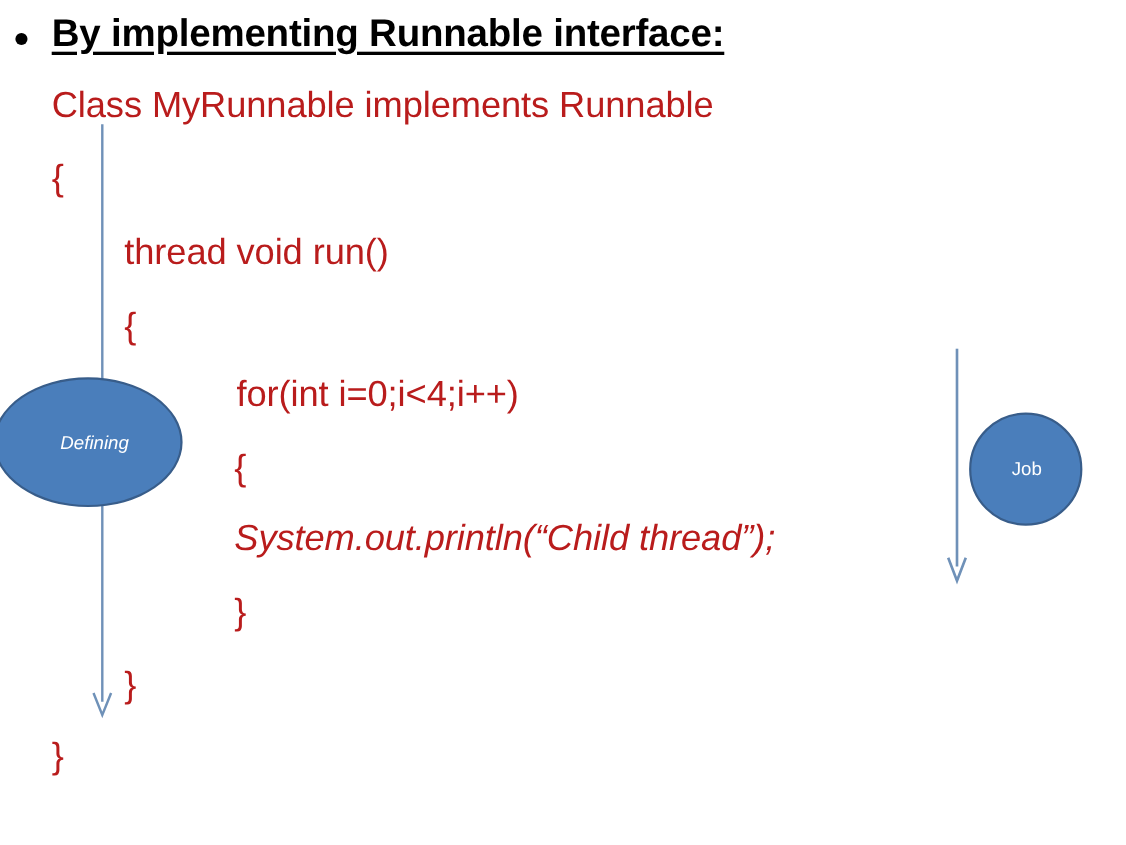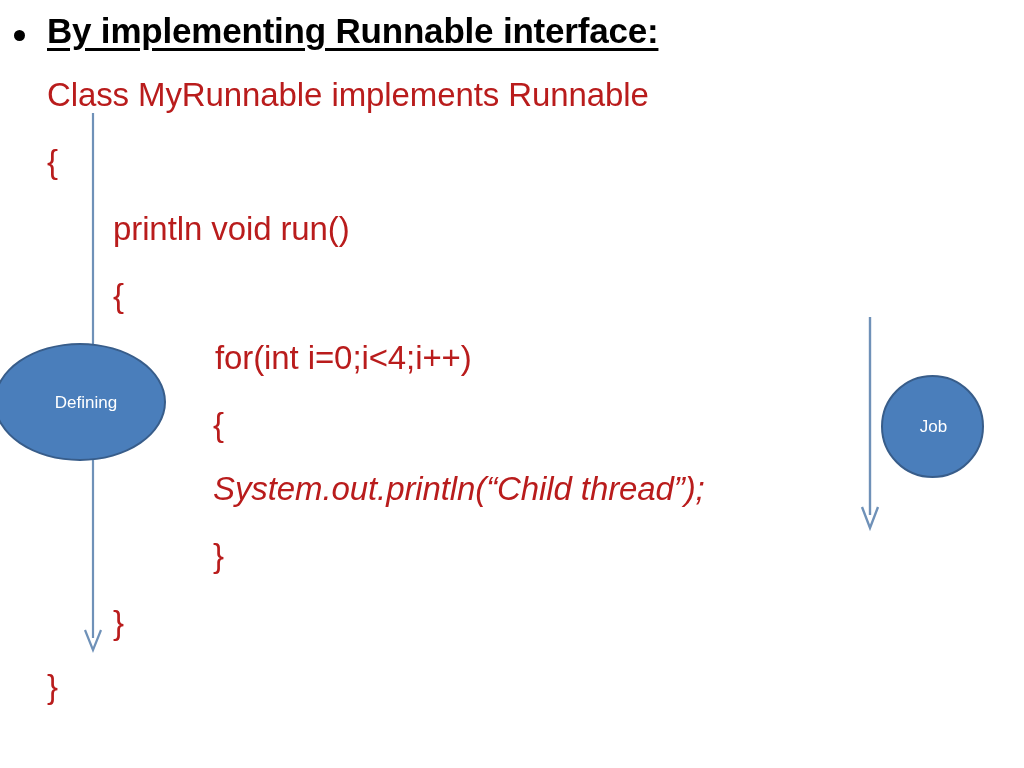--- a/index.html
+++ b/index.html
@@ -93,21 +93,21 @@
     width: 172px;
     height: 118px;
   }
   #job-shape {
     left: 881px;
     top: 375px;
     width: 103px;
     height: 103px;
   }
   #job-shape .shape-label { transform: translateX(1px); }
-  #defining-shape .shape-label { transform: translateX(6px); }
+  #defining-shape .shape-label { transform: translateX(6px); font-style: italic; }
 </style>
 </head>
 <body>
 
 <div id="slide">
 
   <div class="bullet-row">
     <span class="bullet-dot"></span>
     <span class="heading-text">By implementing Runnable interface:</span>
   </div>
@@ -117,21 +117,21 @@
     <polyline points="12,527 20,547 28,527" fill="none" stroke="#6f91b8" stroke-width="2.2"></polyline>
   </svg>
 
   <svg class="arrow-svg" id="arrow-job" style="left:850px; top:307px; width:42px; height:236px;" viewBox="0 0 42 236">
     <line x1="20" y1="10" x2="20" y2="208" stroke="#6f91b8" stroke-width="2.4"></line>
     <polyline points="12,200 20,221 28,200" fill="none" stroke="#6f91b8" stroke-width="2.4"></polyline>
   </svg>
 
   <div class="code-line" style="left:47px;  top:78px;">Class MyRunnable implements Runnable</div>
   <div class="code-line" style="left:47px;  top:145px;">{</div>
-  <div class="code-line" style="left:113px; top:212px;">println void run()</div>
+  <div class="code-line" style="left:113px; top:212px;">thread void run()</div>
   <div class="code-line" style="left:113px; top:279px;">{</div>
   <div class="code-line" style="left:215px; top:341px;">for(int i=0;i&lt;4;i++)</div>
   <div class="code-line" style="left:213px; top:408px;">{</div>
   <div class="code-line" style="left:213px; top:472px;font-style:italic;">System.out.println(“Child thread”);</div>
   <div class="code-line" style="left:213px; top:539px;">}</div>
   <div class="code-line" style="left:113px; top:606px;">}</div>
   <div class="code-line" style="left:47px;  top:670px;">}</div>
 
   <div class="shape shape-ellipse" id="defining-shape">
     <span class="shape-label">Defining</span>

